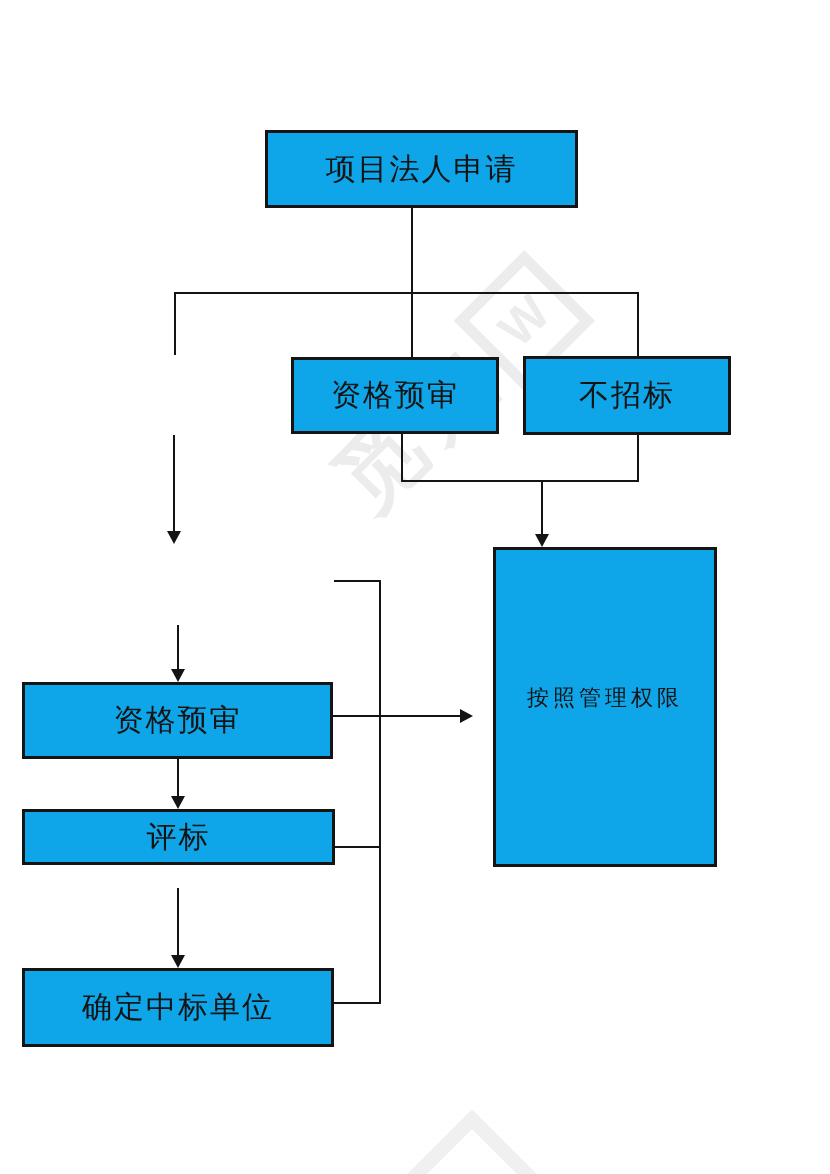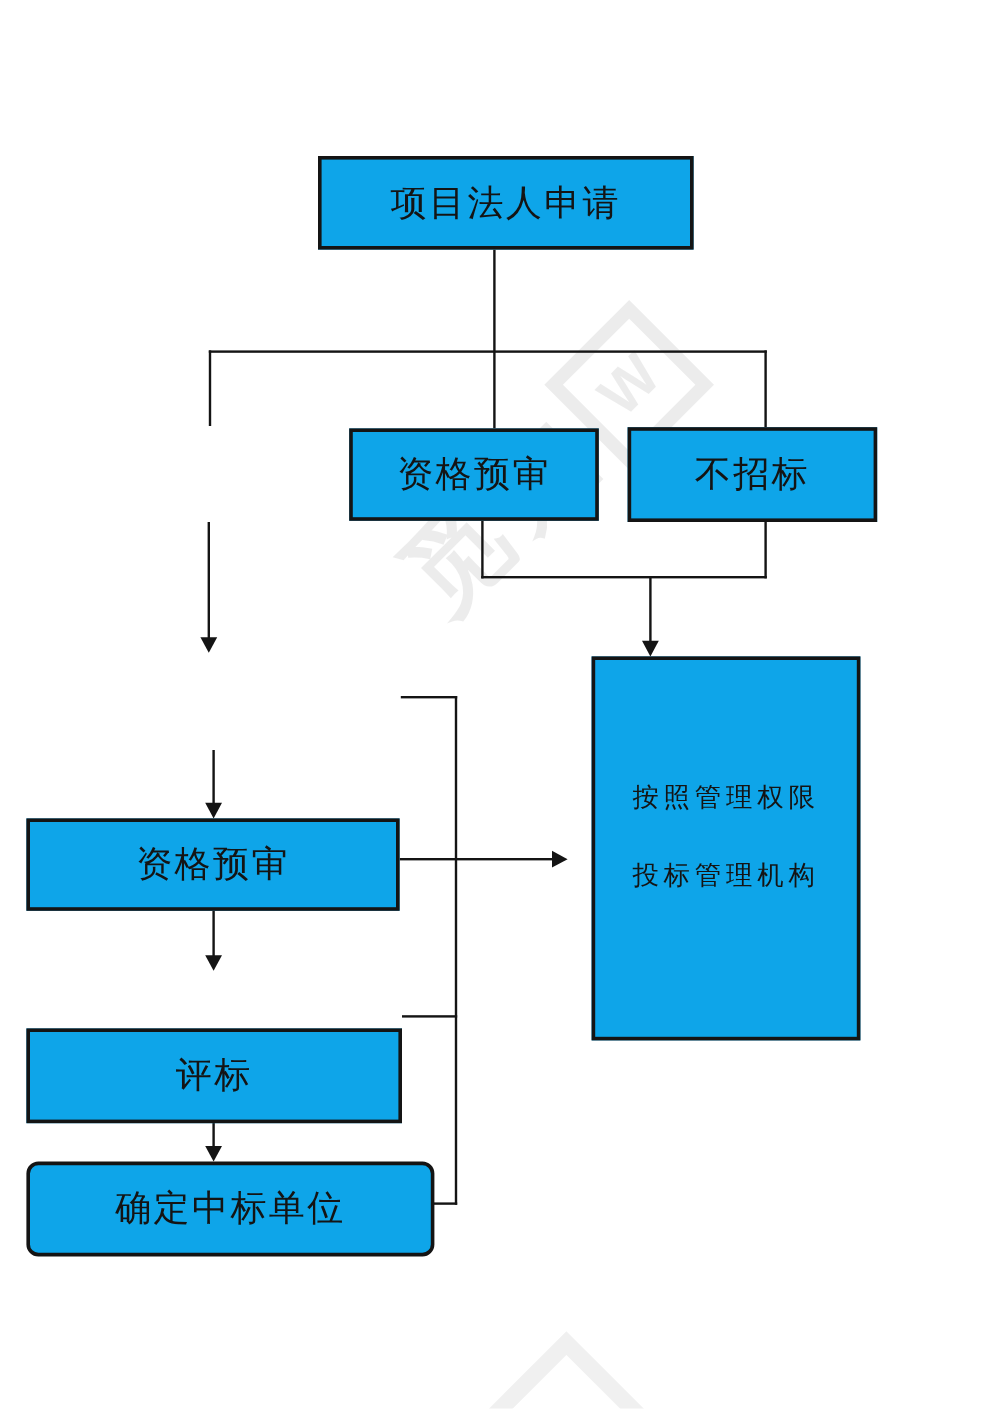--- a/index.html
+++ b/index.html
@@ -149,32 +149,31 @@
 
   <div class="box" style="left:523px; top:356px; width:208px; height:79px;">
     <span>不招标</span>
   </div>
 
 
   <div class="box" style="left:22px; top:682px; width:311px; height:77px;">
     <span>资格预审</span>
   </div>
 
-  <div class="box" style="left:22px; top:809px; width:313px; height:79px;margin-top:48px;">
+  <div class="box" style="left:22px; top:809px; width:313px; height:56px;">
     <span>评标</span>
   </div>
 
-  <div class="box" style="left:22px; top:968px; width:340px; height:79px;border-radius:10px;">
+  <div class="box" style="left:22px; top:968px; width:312px; height:79px;">
     <span>确定中标单位</span>
   </div>
 
   <div class="box multiline" style="left:473px; top:547px; width:224px; height:320px;">
     <div class="ml-stack">
       <div class="ml-line">按照管理权限</div>
-      <div class="ml-line">投标管理机构</div>
     </div>
   </div>
 
   <div class="line vline" style="left:411px; top:208px; height:149px;"></div>
   <div class="line hline" style="left:174px; top:292px; width:465px;"></div>
   <div class="line vline" style="left:174px; top:292px; height:63px;"></div>
   <div class="line vline" style="left:637px; top:292px; height:64px;"></div>
 
   <div class="line vline" style="left:173px; top:435px; height:99px;"></div>
   <div class="arrow-down" style="left:167px; top:531px;"></div>

